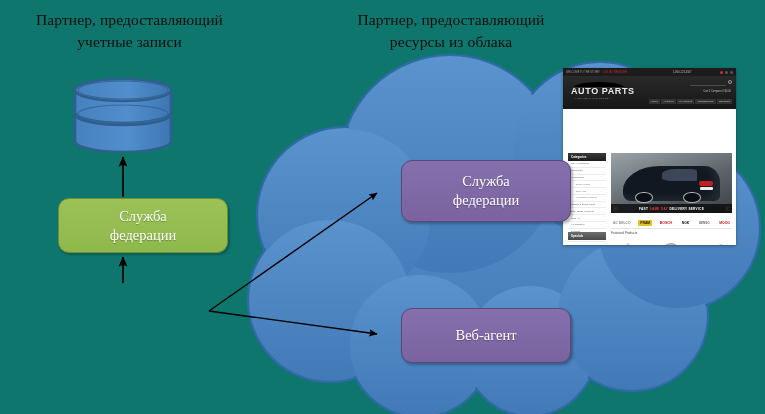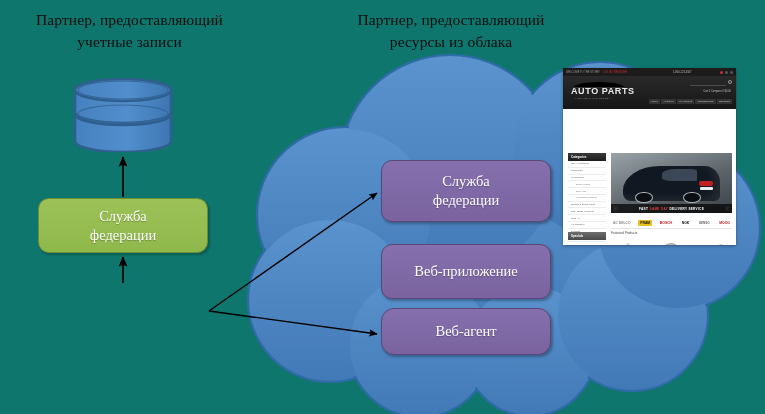--- a/index.html
+++ b/index.html
@@ -55,41 +55,42 @@
     align-items: center;
     justify-content: center;
     text-align: center;
     color: #ffffff;
     font-size: 14.5px;
     line-height: 19px;
     border-radius: 11px;
     white-space: pre-line;
     font-family: "Liberation Serif", "DejaVu Serif", serif;
     text-shadow: 0 1px 1px rgba(0,0,0,.28);
+    margin-left: 20px;
   }
   .node.green {
     background: linear-gradient(#9cc257, #8fb84b);
     background-color: #96be50;
     border: 1.6px solid #6e8f33;
     box-shadow: 1.5px 2px 2px rgba(0,0,0,.22);
     z-index: 7;
   }
   .node.purple {
     background: linear-gradient(#8570ad, #7a639f);
     background-color: #7d67a3;
     border: 1.8px solid #5c4779;
     box-shadow: 1.5px 2px 2.5px rgba(0,0,0,.28);
     z-index: 7;
   }
 
   #node-fed-left     { left: 38px;  top: 198px; width: 170px; height: 55px; }
   #node-browser      { left: 38px;  top: 283px; width: 170px; height: 55px; }
   #node-fed-cloud    { left: 381px; top: 160px; width: 170px; height: 62px; }
   #node-web-app      { left: 381px; top: 244px; width: 170px; height: 55px; }
-  #node-web-agent    { left: 381px; top: 308px; width: 170px; height: 47px; border-radius: 13px; }
+  #node-web-agent    { left: 381px; top: 308px; width: 170px; height: 55px; }
 
   
   #database {
     position: absolute;
     left: 72px;
     top: 78px;
     width: 102px;
     height: 74px;
     z-index: 7;
   }
@@ -448,21 +449,20 @@
     </div>
   </div>
 
   <div class="node green" id="node-fed-left">Служба
 федерации</div>
 
 
   <div class="node purple" id="node-fed-cloud">Служба
 федерации</div>
 
-  <div class="node purple" id="node-web-app">Веб-приложение</div>
 
   <div class="node purple" id="node-web-agent">Веб-агент</div>
 
   <svg class="layer" id="arrow-layer" viewBox="0 0 765 414">
     <defs>
       <marker id="ah" markerWidth="7" markerHeight="7" refX="5.6" refY="3" orient="auto" markerUnits="strokeWidth">
         <path d="M0,0.4 L6,3 L0,5.6 L1.1,3 Z" fill="#000"></path>
       </marker>
     </defs>
 

